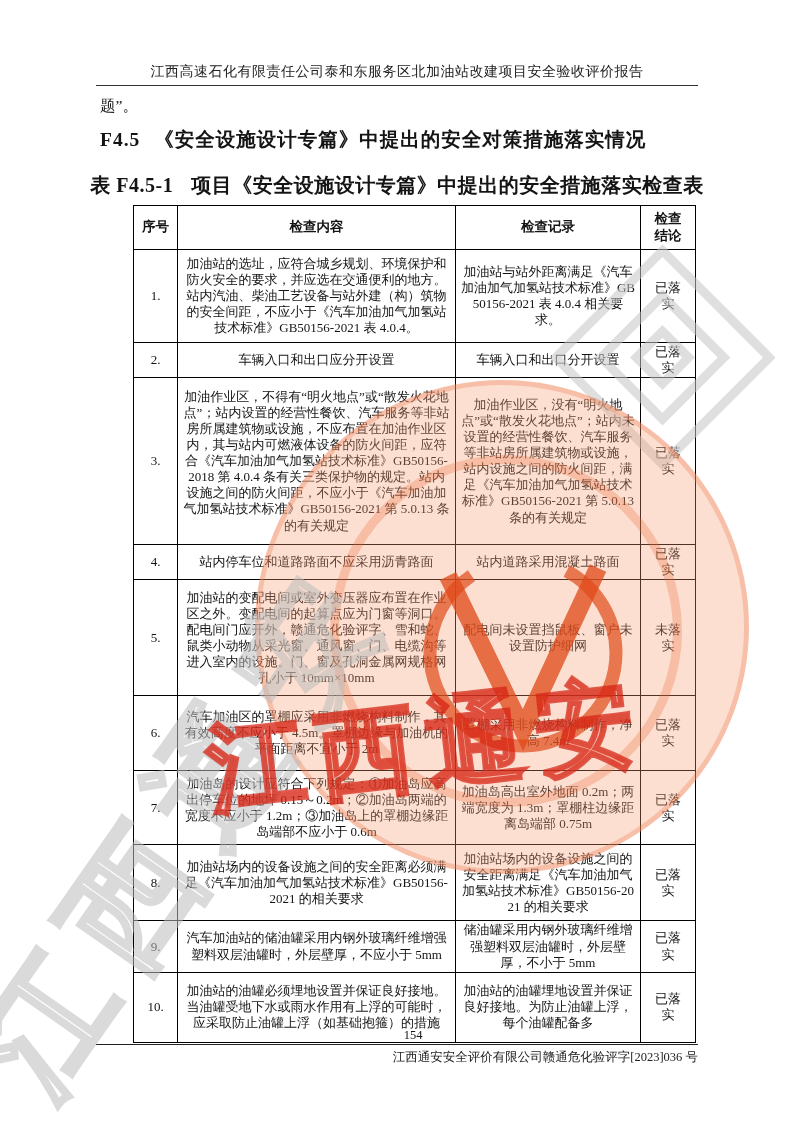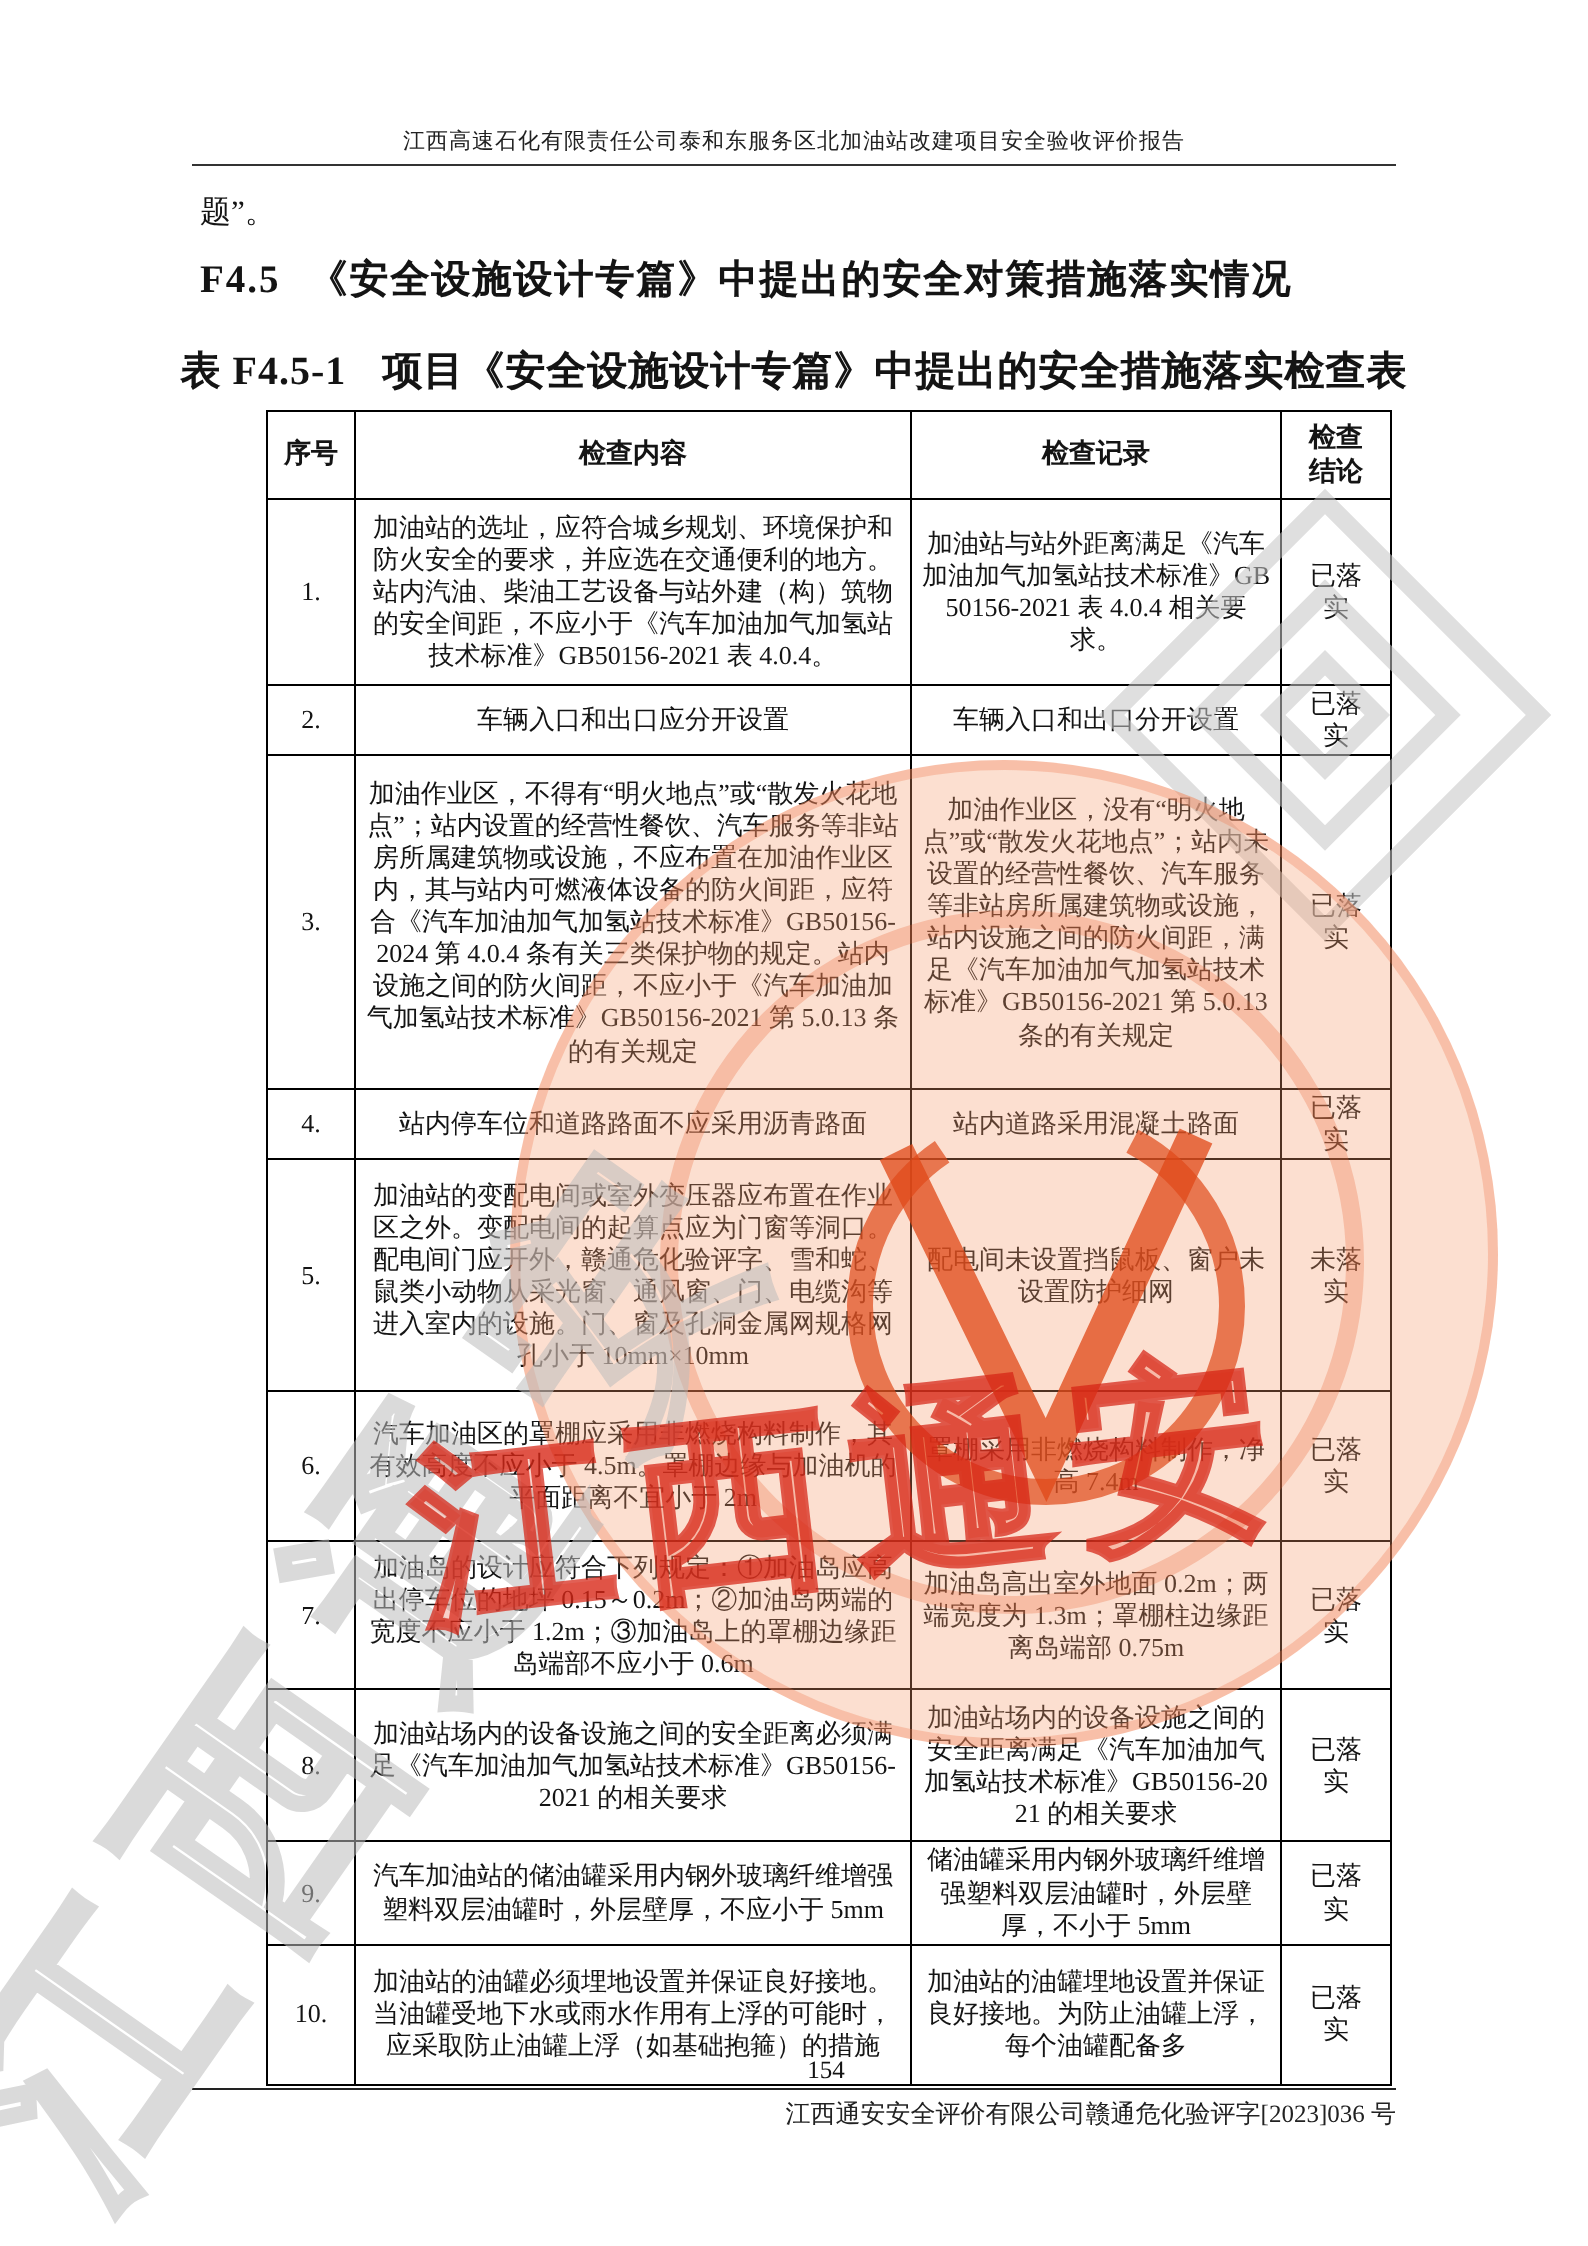--- a/index.html
+++ b/index.html
@@ -6,21 +6,21 @@
   body{
     width:794px;height:1123px;position:relative;overflow:hidden;
     font-family:"Liberation Serif","DejaVu Serif",serif;
     color:#141414;
   }
   .page{position:absolute;inset:0;z-index:1;}
 
   
   .doc-header{
     position:absolute;left:96px;top:63px;width:602px;
-    text-align:center;font-size:11px;letter-spacing:.5px;color:#222;
+    text-align:center;font-size:14px;letter-spacing:.5px;color:#222;
     padding-bottom:4px;border-bottom:1.5px solid #333;
   }
   .lead-text{position:absolute;left:100px;top:96px;font-size:15.5px;}
   .section-heading{
     position:absolute;left:100px;top:126px;font-size:19.5px;font-weight:bold;
     letter-spacing:1px;white-space:nowrap;
   }
   .section-heading .sec-no{margin-right:14px;text-align:right;}
   .table-caption{
     position:absolute;left:0;top:172px;width:100%;text-align:center;
@@ -121,21 +121,21 @@
           <td class="cell-conclusion">已落实</td>
         </tr>
         <tr style="height: 30px;">
           <td class="cell-no">2.</td>
           <td class="cell-content">车辆入口和出口应分开设置</td>
           <td class="cell-record">车辆入口和出口分开设置</td>
           <td class="cell-conclusion">已落实</td>
         </tr>
         <tr style="height: 167px;">
           <td class="cell-no">3.</td>
-          <td class="cell-content">加油作业区，不得有“明火地点”或“散发火花地点”；站内设置的经营性餐饮、汽车服务等非站房所属建筑物或设施，不应布置在加油作业区内，其与站内可燃液体设备的防火间距，应符合《汽车加油加气加氢站技术标准》GB50156-2024 第 4.0.4 条有关三类保护物的规定。站内设施之间的防火间距，不应小于《汽车加油加气加氢站技术标准》GB50156-2021 第 5.0.13 条的有关规定</td>
+          <td class="cell-content">加油作业区，不得有“明火地点”或“散发火花地点”；站内设置的经营性餐饮、汽车服务等非站房所属建筑物或设施，不应布置在加油作业区内，其与站内可燃液体设备的防火间距，应符合《汽车加油加气加氢站技术标准》GB50156-2018 第 4.0.4 条有关三类保护物的规定。站内设施之间的防火间距，不应小于《汽车加油加气加氢站技术标准》GB50156-2021 第 5.0.13 条的有关规定</td>
           <td class="cell-record">加油作业区，没有“明火地点”或“散发火花地点”；站内未设置的经营性餐饮、汽车服务等非站房所属建筑物或设施，站内设施之间的防火间距，满足《汽车加油加气加氢站技术标准》GB50156-2021 第 5.0.13 条的有关规定</td>
           <td class="cell-conclusion">已落实</td>
         </tr>
         <tr style="height: 30px;">
           <td class="cell-no">4.</td>
           <td class="cell-content">站内停车位和道路路面不应采用沥青路面</td>
           <td class="cell-record">站内道路采用混凝土路面</td>
           <td class="cell-conclusion">已落实</td>
         </tr>
         <tr style="height: 116px;">

